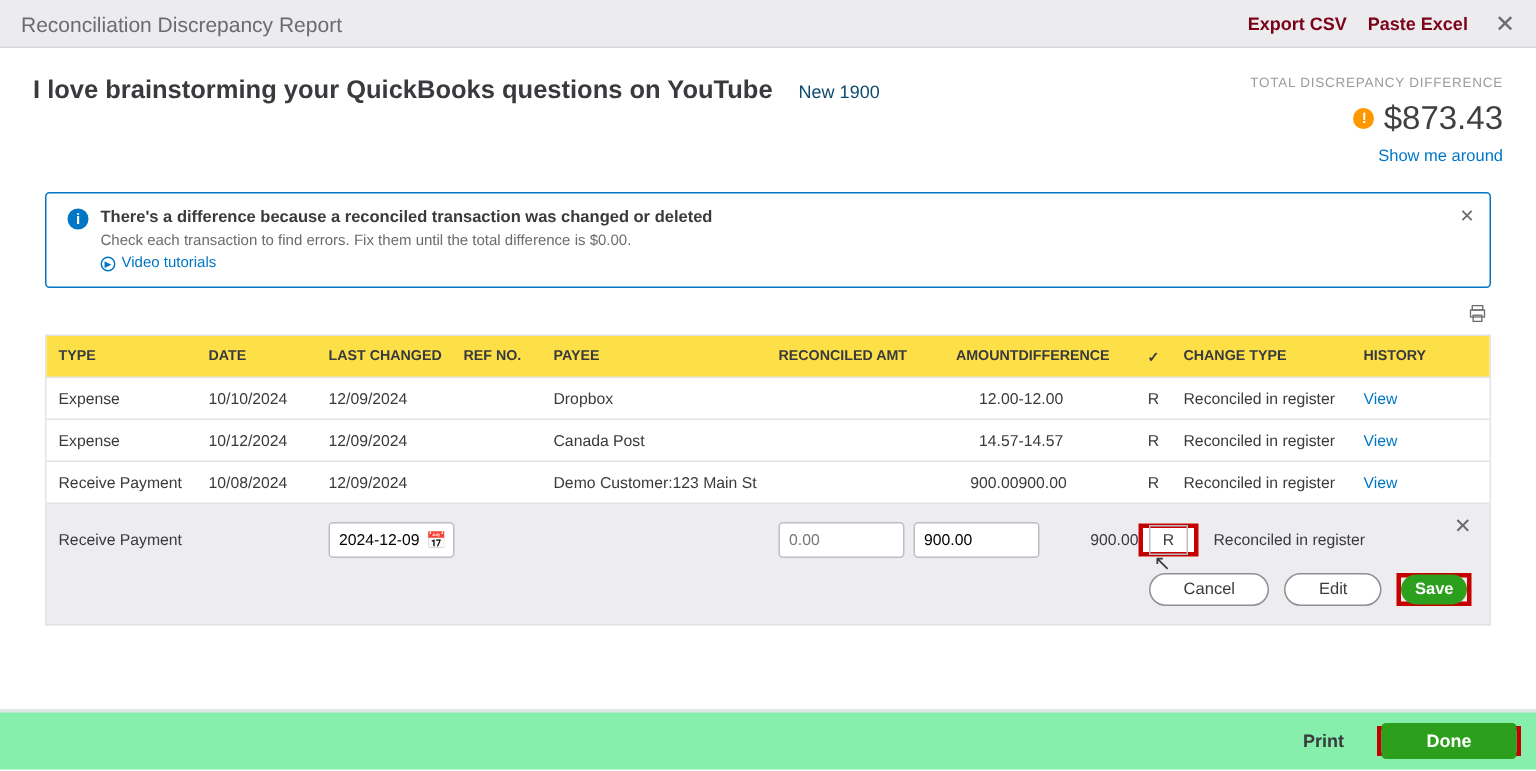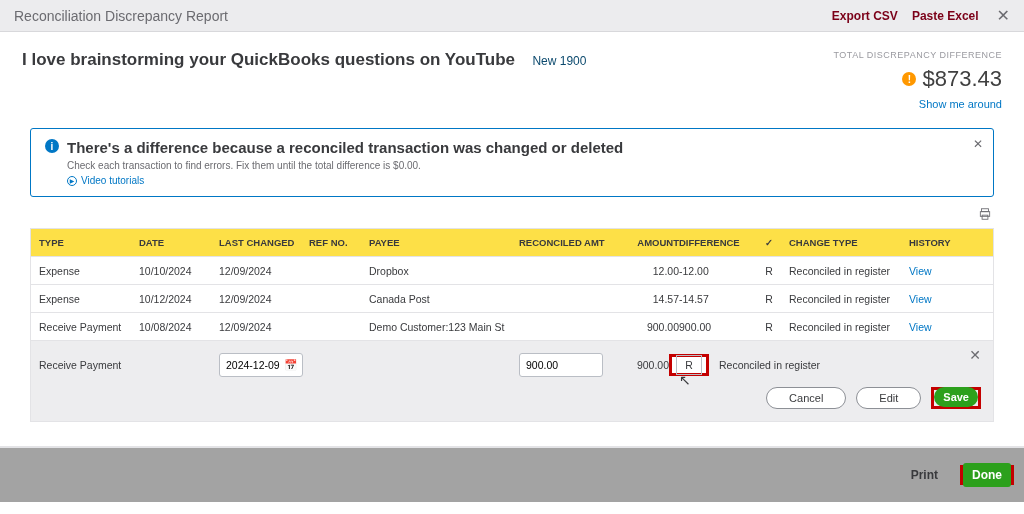--- a/index.html
+++ b/index.html
@@ -17,21 +17,21 @@
   .header .right { margin-left: auto; text-align: right; }
   .header .right .caption { font-size: 9px; color: #9a9aa0; letter-spacing: 0.5px; }
   .header .right .amount-row { margin-top: 6px; display: flex; align-items: center; justify-content: flex-end; }
   .header .right .amount { font-size: 22px; font-weight: 500; color: #404040; }
   .header .right .warn { width: 14px; height: 14px; border-radius: 50%; background: #ff9800; color: #fff; display: inline-flex; align-items: center; justify-content: center; font-size: 10px; font-weight: 700; margin-right: 6px; }
   .header .right .showme { color: #0077c5; font-size: 11px; margin-top: 6px; cursor: pointer; }
 
   .alert { margin: 18px 30px 10px 30px; border: 1px solid #0077c5; border-radius: 3px; padding: 10px 14px; position: relative; display: flex; }
   .alert .icon { width: 14px; height: 14px; border-radius: 50%; background: #0077c5; color: #fff; font-size: 10px; font-weight: 700; display: inline-flex; align-items: center; justify-content: center; flex-shrink: 0; }
   .alert .body { margin-left: 8px; }
-  .alert .body .strong { font-size: 15px; font-weight: 600; color: #393a3d; }
+  .alert .body .strong { font-size: 11px; font-weight: 600; color: #393a3d; }
   .alert .body .sub { font-size: 10px; color: #6b6b70; margin-top: 4px; }
   .alert .body .vlink { font-size: 10px; color: #0077c5; margin-top: 4px; display: inline-flex; align-items: center; cursor: pointer; }
   .alert .body .vlink .play { width: 10px; height: 10px; border: 1px solid #0077c5; border-radius: 50%; display: inline-flex; align-items: center; justify-content: center; margin-right: 4px; font-size: 6px; }
   .alert .close { position: absolute; right: 10px; top: 8px; color: #6b6b70; font-size: 12px; cursor: pointer; }
 
   .tools { display: flex; justify-content: flex-end; padding: 0 32px 4px 0; }
   .tools .print { color: #6b6b70; cursor: pointer; }
 
   .grid { margin: 0 30px; border: 1px solid #e3e3e6; border-bottom: none; }
   .row { display: flex; align-items: center; border-bottom: 1px solid #e3e3e6; min-height: 28px; padding: 6px 8px; font-size: 10.5px; }
@@ -57,24 +57,24 @@
   .dateinput .cal { font-size: 11px; color: #6b6b70; }
   .txtinput { background: #fff; border: 1px solid #babec5; border-radius: 3px; padding: 4px 6px; height: 24px; width: 84px; font-size: 10.5px; }
   .rbox { border: 3px solid #c40000; padding: 2px 4px; background: #fff; display: inline-block; }
   .rbox .inner { border: 1px solid #babec5; padding: 3px 8px; font-size: 10.5px; }
   .cursor { position: absolute; font-size: 14px; }
   .btnrow { display: flex; justify-content: flex-end; margin-top: 10px; gap: 10px; padding-right: 4px; }
   .pillbtn { border: 1px solid #8d9096; background: #fff; border-radius: 14px; padding: 4px 22px; font-size: 11px; cursor: pointer; }
   .savebtn-wrap { border: 3px solid #c40000; }
   .savebtn { background: #2ca01c; color: #fff; border-radius: 14px; padding: 4px 9px; font-size: 11px; font-weight: 600; cursor: pointer; }
 
-  .footer { position: absolute; left: 0; right: 0; bottom: 12px; height: 56px; border-top: 2px solid #e3e3e6; display: flex; align-items: center; justify-content: flex-end; padding: 0 10px; background: #a3a3a3; }
+  .footer { position: absolute; left: 0; right: 0; bottom: 1px; height: 40px; border-top: 2px solid #e3e3e6; display: flex; align-items: center; justify-content: flex-end; padding: 0 10px; background: #86efac; }
   .footer .print { font-size: 12px; font-weight: 600; color: #393a3d; margin-right: 22px; cursor: pointer; }
   .footer .done-wrap { border: 3px solid #c40000; }
-  .footer .done { background: #2ca01c; color: #fff; border-radius: 3px; padding: 5px 9px; font-size: 12px; font-weight: 600; cursor: pointer; }
+  .footer .done { background: #2ca01c; color: #fff; border-radius: 3px; padding: 5px 30px; font-size: 12px; font-weight: 600; cursor: pointer; }
 
   svg.printicon { width: 14px; height: 14px; stroke: #6b6b70; fill: none; stroke-width: 1.5; }
 </style>
 </head>
 <body>
 
 <div class="topbar">
   <span class="title">Reconciliation Discrepancy Report</span>
   <span class="spacer"></span>
   <span class="link">Export CSV</span>
@@ -184,20 +184,21 @@
     <div class="c-type">Receive Payment</div>
     <div class="c-date"></div>
     <div style="width:90px;">
       <div class="dateinput">
         <input value="2024-12-09" style="">
         <span class="cal">📅</span>
       </div>
     </div>
     <div class="c-ref"></div>
     <div class="c-payee"></div>
+    <div style="width:90px;"><input class="txtinput" placeholder="0.00" style=""></div>
     <div style="width:90px;"><input class="txtinput" value="900.00" style=""></div>
     <div style="width:60px; text-align:right;">900.00</div>
     <div style="width:40px; text-align:center; position:relative;">
       <span class="rbox">
         <span class="inner">R</span>
       </span>
       <span class="cursor" style="left:10px; top:18px;">↖</span>
     </div>
     <div class="c-ctype" style="margin-left:10px;">Reconciled in register</div>
   </div>

